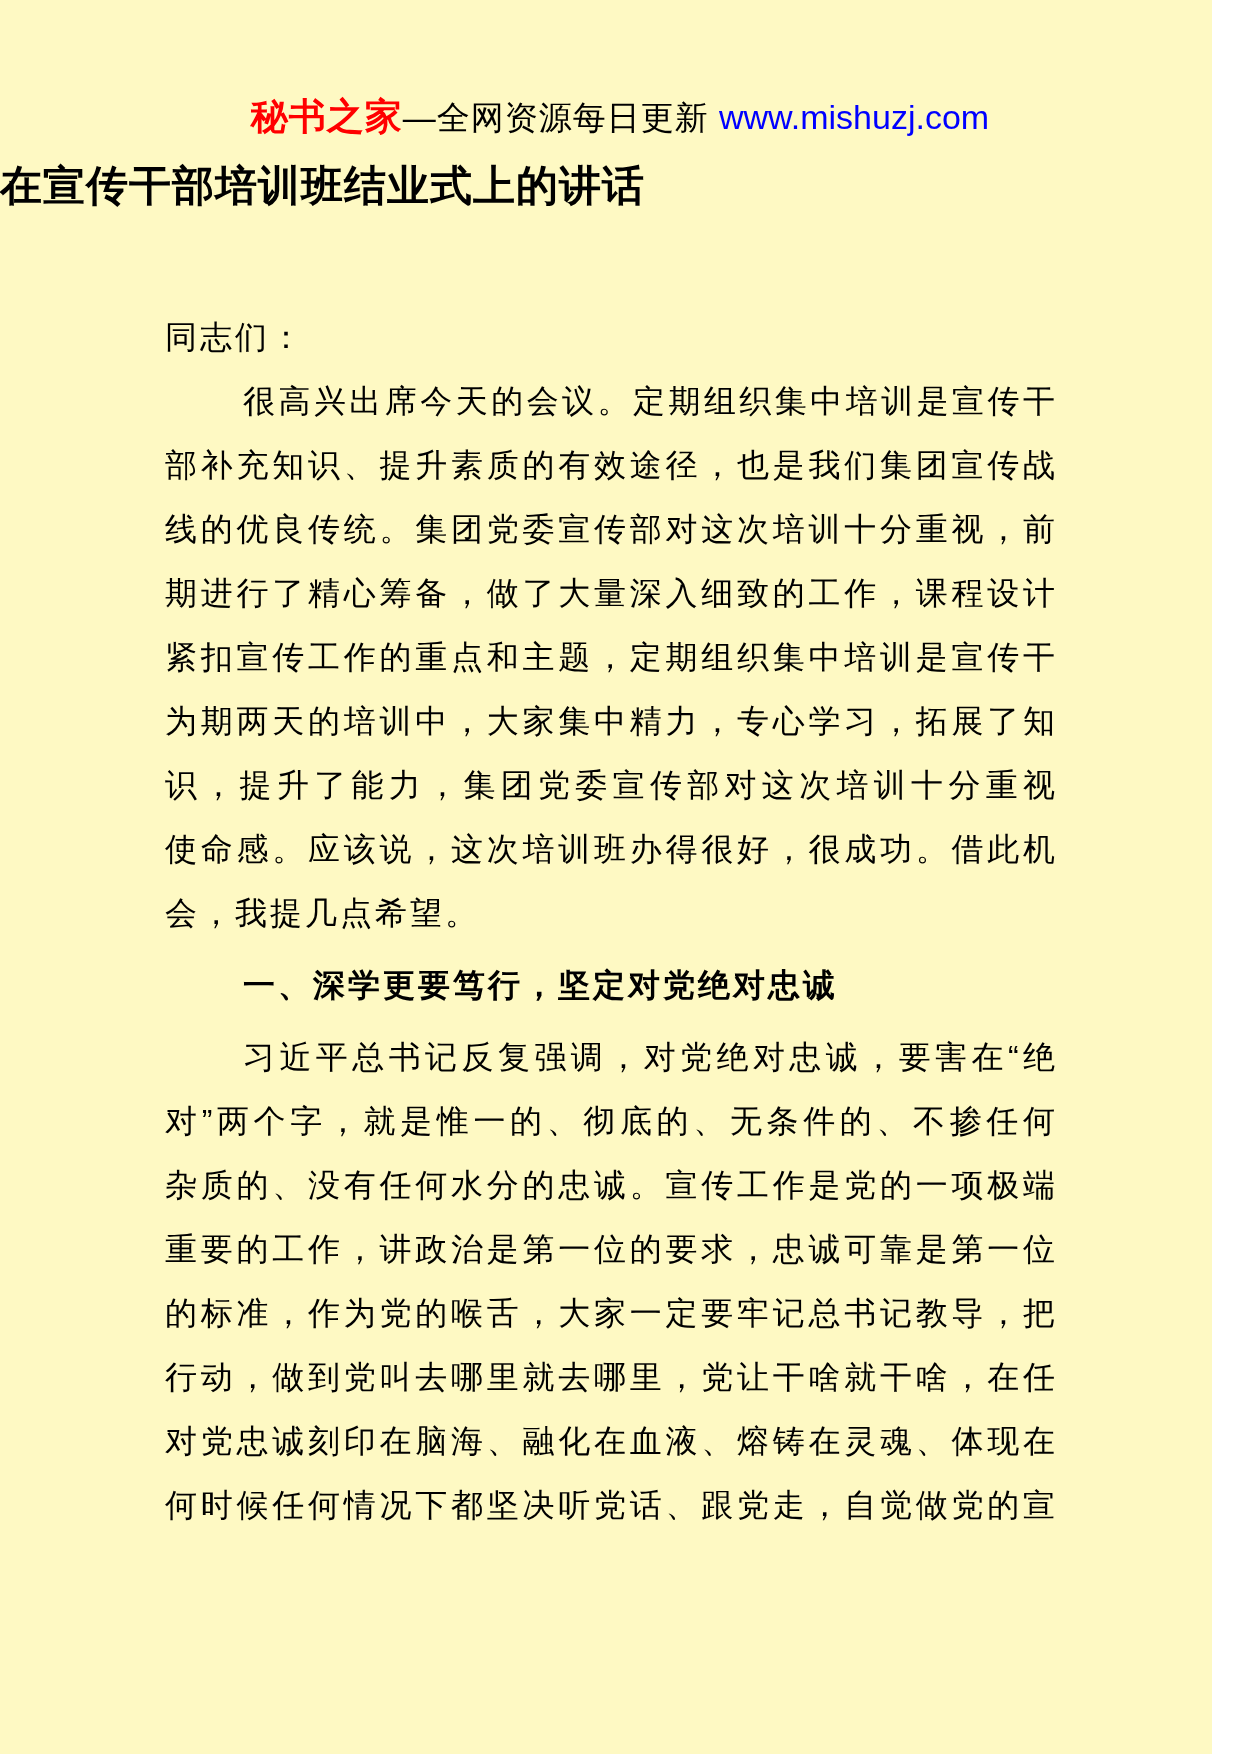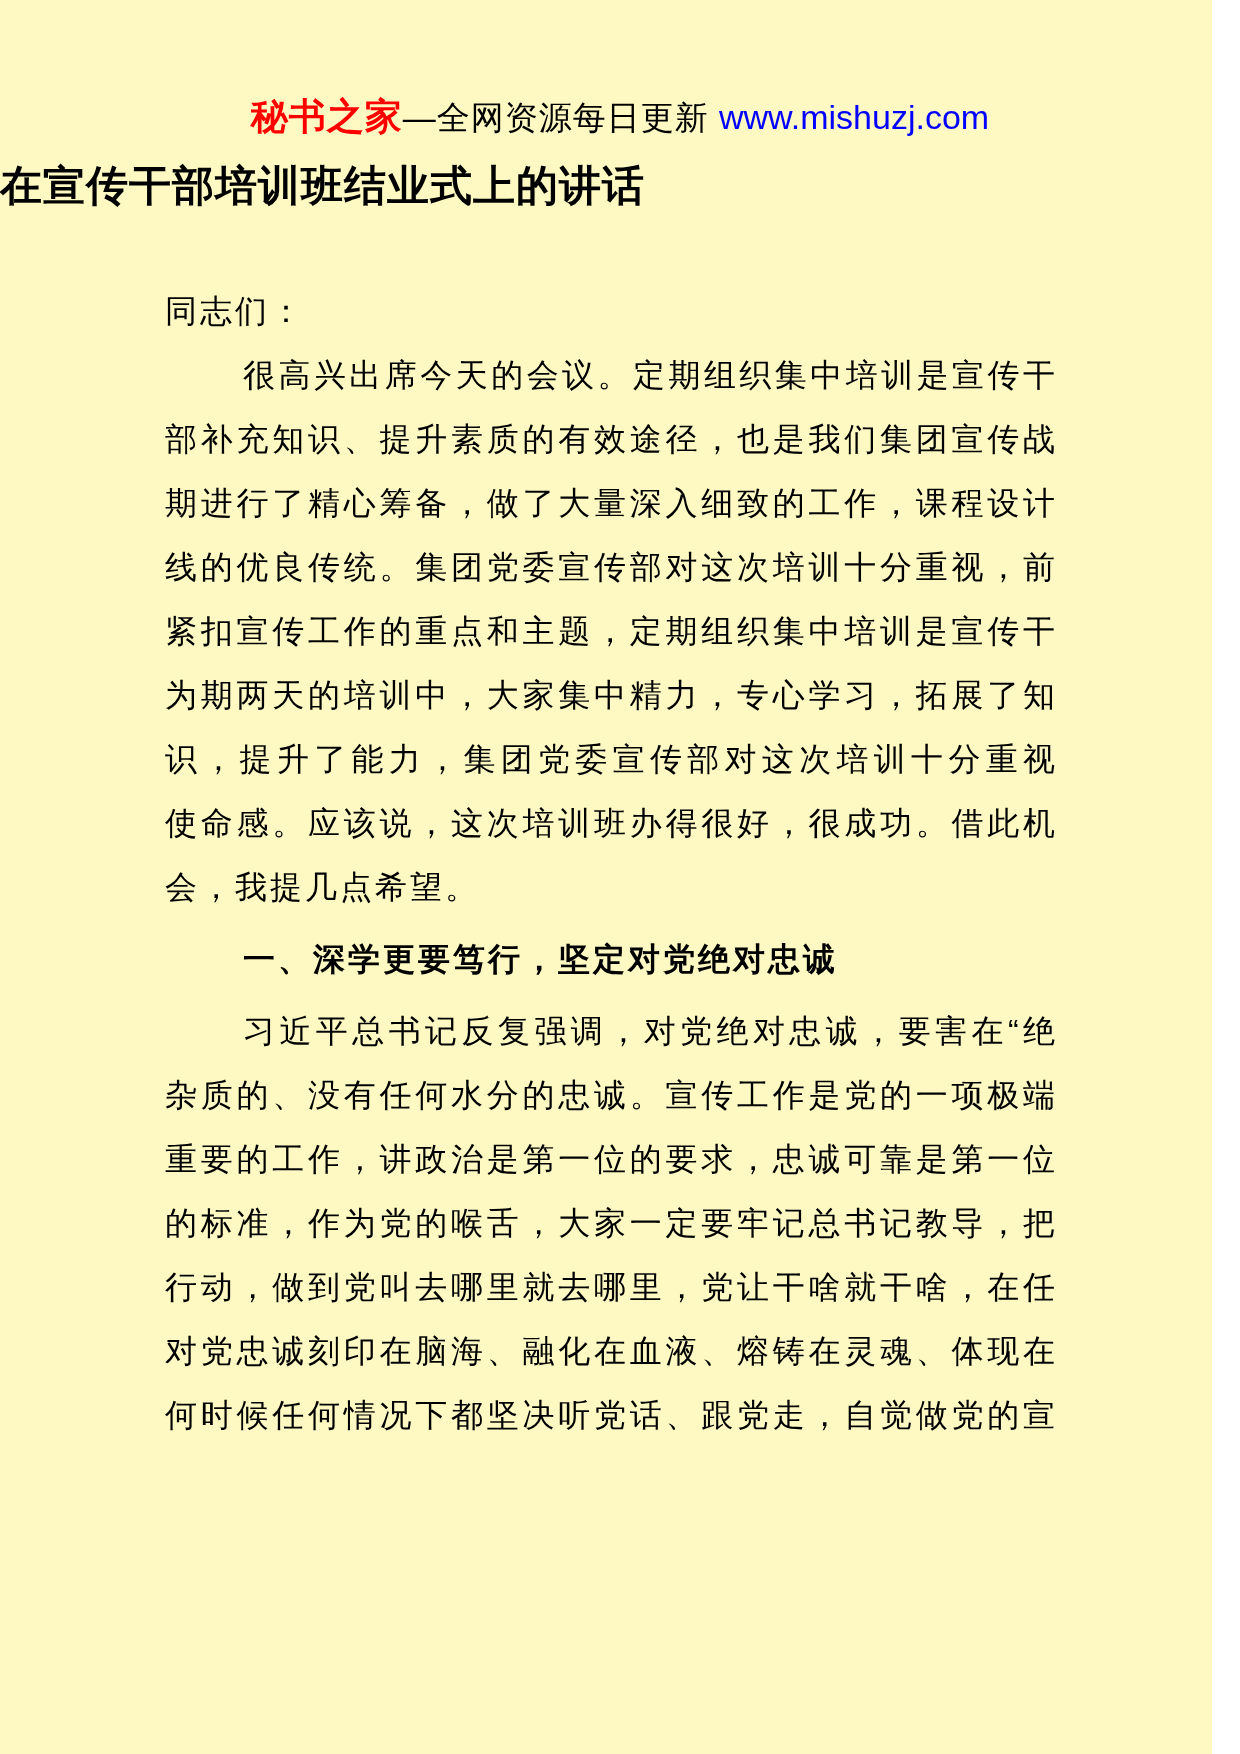--- a/index.html
+++ b/index.html
@@ -50,21 +50,21 @@
     text-align: left;
     font-size: 42px;
     line-height: 56px;
     font-weight: bold;
     letter-spacing: 1px;
     white-space: nowrap;
   }
   
   .doc-body {
     position: absolute;
-    top: 279px;
+    top: 305px;
     left: 165px;
     width: 893px;
     font-size: 32px;
     line-height: 64px;
     letter-spacing: 3px;
   }
   .line {
     text-align: justify;
     text-align-last: justify;
     -moz-text-align-last: justify;
@@ -92,31 +92,32 @@
   </div>
 
   <h1 class="title">在宣传干部培训班结业式上的讲话</h1>
 
   <div class="doc-body">
 
     <div class="line end">同志们：</div>
 
     <div class="line indent">很高兴出席今天的会议。定期组织集中培训是宣传干</div>
     <div class="line">部补充知识、提升素质的有效途径，也是我们集团宣传战</div>
+    <div class="line">线的优良传统。集团党委宣传部对这次培训十分重视，前</div>
     <div class="line">期进行了精心筹备，做了大量深入细致的工作，课程设计</div>
-    <div class="line">线的优良传统。集团党委宣传部对这次培训十分重视，前</div>
     <div class="line">紧扣宣传工作的重点和主题，定期组织集中培训是宣传干</div>
     <div class="line">为期两天的培训中，大家集中精力，专心学习，拓展了知</div>
     <div class="line">识，提升了能力，集团党委宣传部对这次培训十分重视</div>
     <div class="line">使命感。应该说，这次培训班办得很好，很成功。借此机</div>
     <div class="line end">会，我提几点希望。</div>
 
     <div class="line end indent heading">一、深学更要笃行，坚定对党绝对忠诚</div>
 
     <div class="line indent">习近平总书记反复强调，对党绝对忠诚，要害在“绝</div>
+    <div class="line">对”两个字，就是惟一的、彻底的、无条件的、不掺任何</div>
     <div class="line">杂质的、没有任何水分的忠诚。宣传工作是党的一项极端</div>
     <div class="line">重要的工作，讲政治是第一位的要求，忠诚可靠是第一位</div>
     <div class="line">的标准，作为党的喉舌，大家一定要牢记总书记教导，把</div>
     <div class="line">行动，做到党叫去哪里就去哪里，党让干啥就干啥，在任</div>
     <div class="line">对党忠诚刻印在脑海、融化在血液、熔铸在灵魂、体现在</div>
     <div class="line">何时候任何情况下都坚决听党话、跟党走，自觉做党的宣</div>
 
   </div>
 
 </div>

